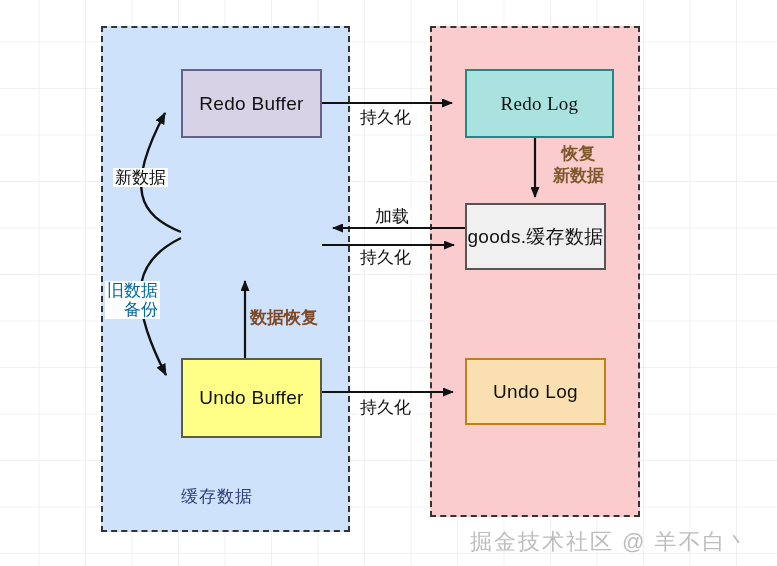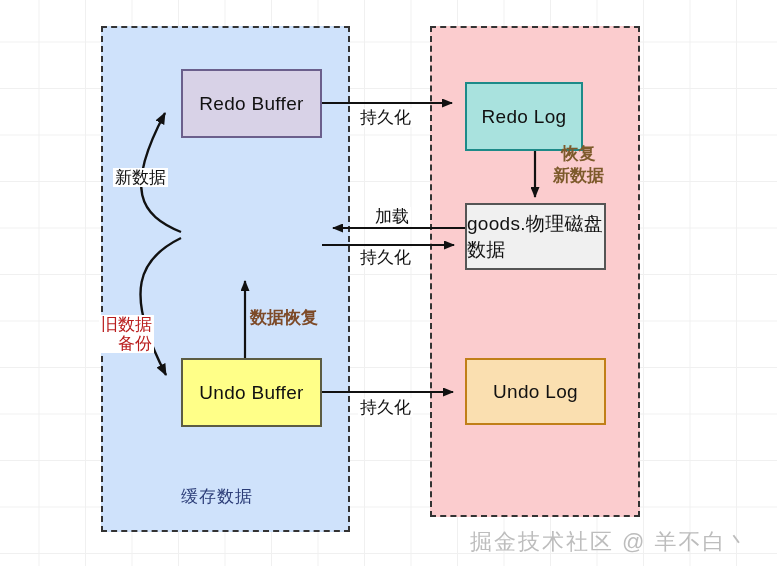--- a/index.html
+++ b/index.html
@@ -43,36 +43,36 @@
     box-sizing:border-box;
     border:2px solid #555;
     display:flex;align-items:center;justify-content:center;
     font-size:19px;
     color:#111;
     letter-spacing:0.3px;
     text-align:left;
   }
   #node-redo-buffer{left:181px;top:69px;width:141px;height:69px;background:#d8d2e7;border-color:#6b5f8c;}
   #node-goods{left:181px;top:201px;width:141px;height:69px;background:#cdeb8b;border-color:#5d6b46;}
-  #node-undo-buffer{left:181px;top:358px;width:141px;height:69px;background:#ffff88;border-color:#5c5c43;}
-  #node-redo-log{left:465px;top:82px;width:118px;height:69px;background:#a9e2de;border-color:#1d8a88;}
+  #node-undo-buffer{left:181px;top:358px;width:141px;height:80px;background:#ffff88;border-color:#5c5c43;}
+  #node-redo-log{left:465px;top:69px;width:149px;height:69px;background:#a9e2de;border-color:#1d8a88;font-family:Liberation Serif, serif;}
   #node-goods-ibd{left:465px;top:203px;width:141px;height:67px;background:#f0f0f0;border-color:#555555;}
   #node-undo-log{left:465px;top:358px;width:141px;height:67px;background:#fadfb0;border-color:#c07f18;}
 
   .edge-label{
     position:absolute;
     font-size:17px;
     white-space:nowrap;
     background:#ffffff;
     padding:0 2px;
     line-height:19px;
   }
   .edge-label.onfill{background:transparent;font-weight:bold;}
   #lbl-xindata{left:113px;top:168px;color:#111;}
-  #lbl-jiudata{left:99px;top:281px;color:#b91c1c;text-align:center;margin-top:34px;}
+  #lbl-jiudata{left:105px;top:281px;color:#0369a1;text-align:center;}
   #lbl-chijiu-1{left:358px;top:108px;color:#111;}
   #lbl-jiazai{left:373px;top:207px;color:#111;}
   #lbl-chijiu-2{left:358px;top:248px;color:#111;}
   #lbl-chijiu-3{left:358px;top:398px;color:#111;}
   #lbl-huifu{left:551px;top:143px;color:#7d5a2b;text-align:center;line-height:22px;}
   #lbl-shuju-huifu{left:248px;top:308px;color:#7d4a28;}
 
   #watermark{
     position:absolute;left:470px;top:527px;
     font-size:22px;color:#bdbdbd;white-space:nowrap;letter-spacing:2px;
@@ -132,21 +132,21 @@
   <div class="node" id="node-redo-buffer">
     <span>Redo Buffer</span>
   </div>
   <div class="node" id="node-undo-buffer">
     <span>Undo Buffer</span>
   </div>
   <div class="node" id="node-redo-log">
     <span>Redo Log</span>
   </div>
   <div class="node" id="node-goods-ibd">
-    <span>goods.物理磁盘数据</span>
+    <span>goods.缓存数据</span>
   </div>
   <div class="node" id="node-undo-log">
     <span>Undo Log</span>
   </div>
 
   <div class="edge-label" id="lbl-xindata">新数据</div>
 
   <div class="edge-label" id="lbl-jiudata">
     <div>旧数据</div>
     <div style="text-align:right">备份</div>

